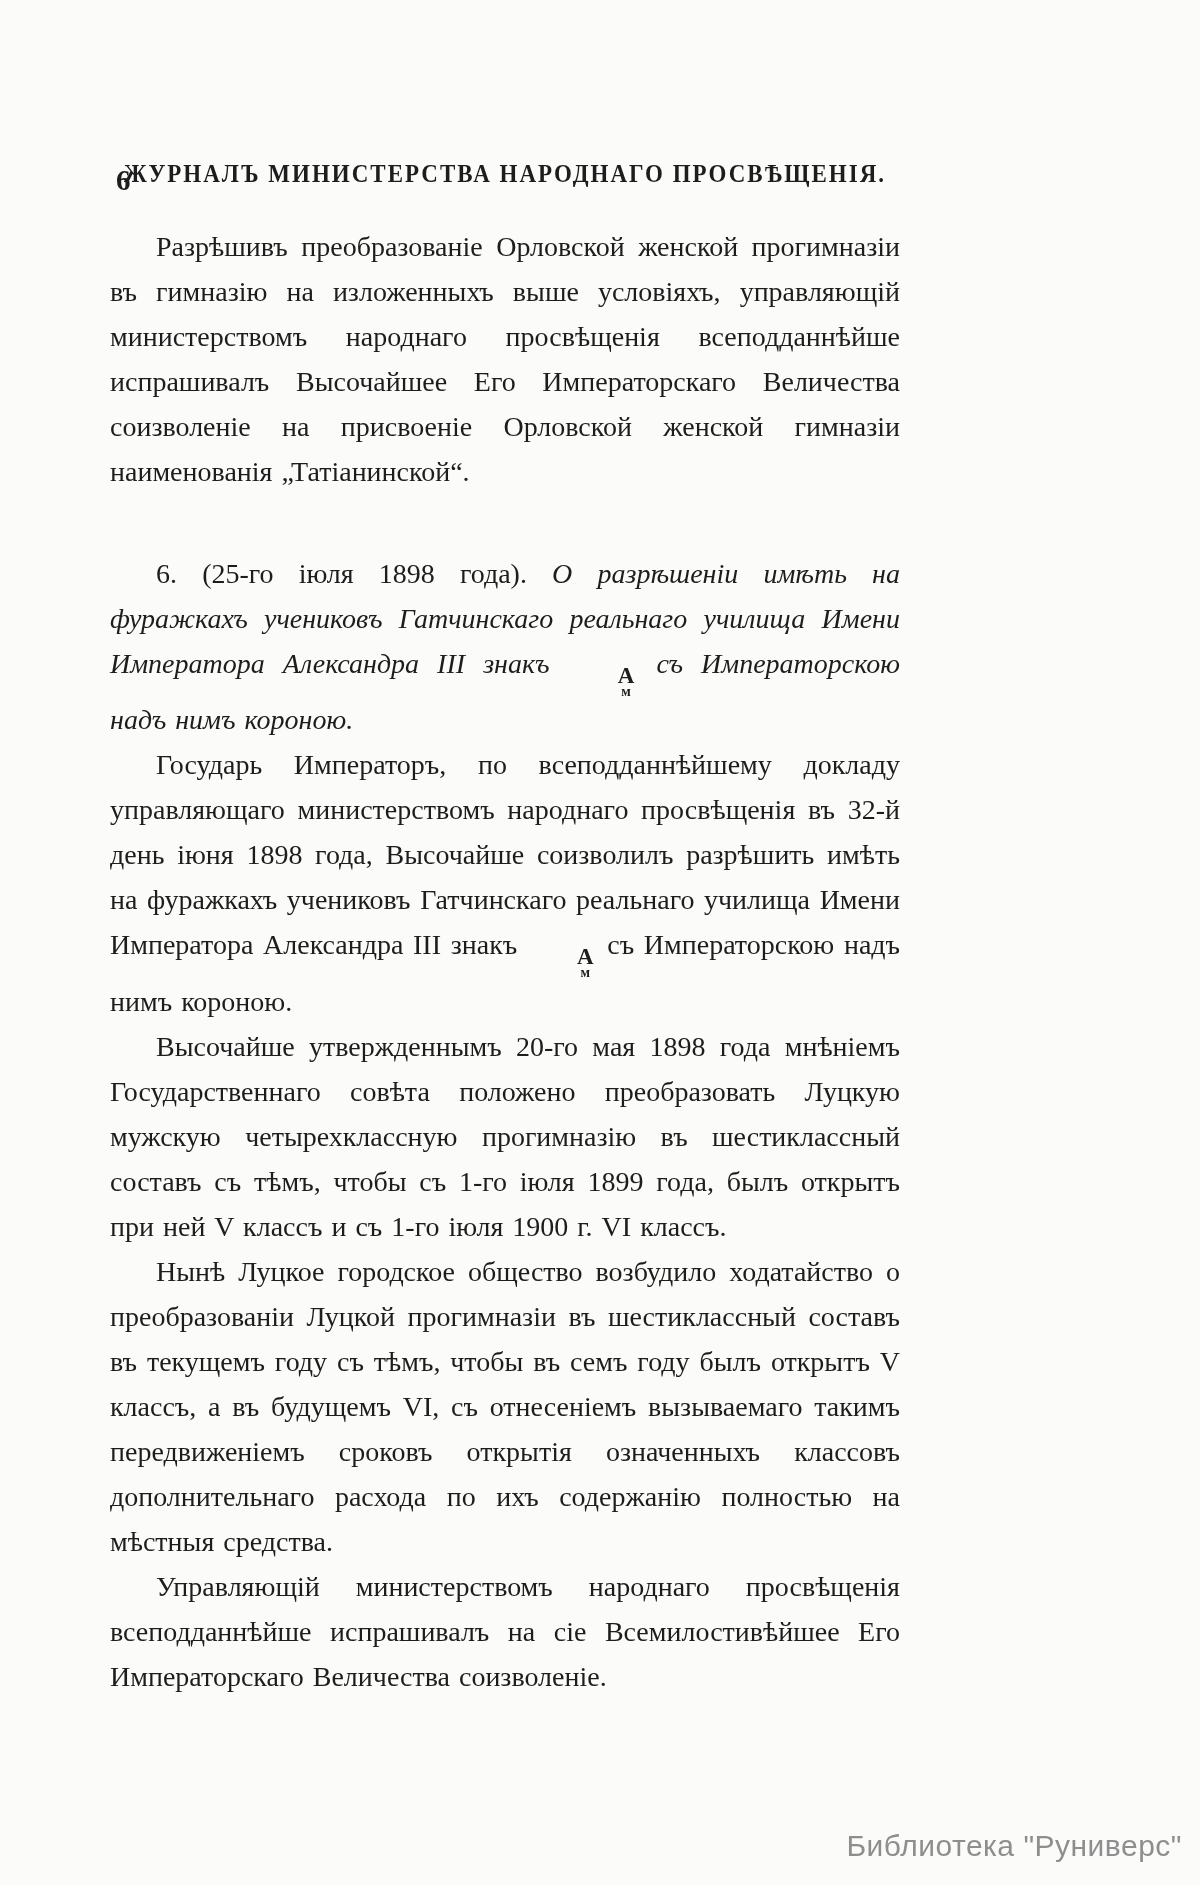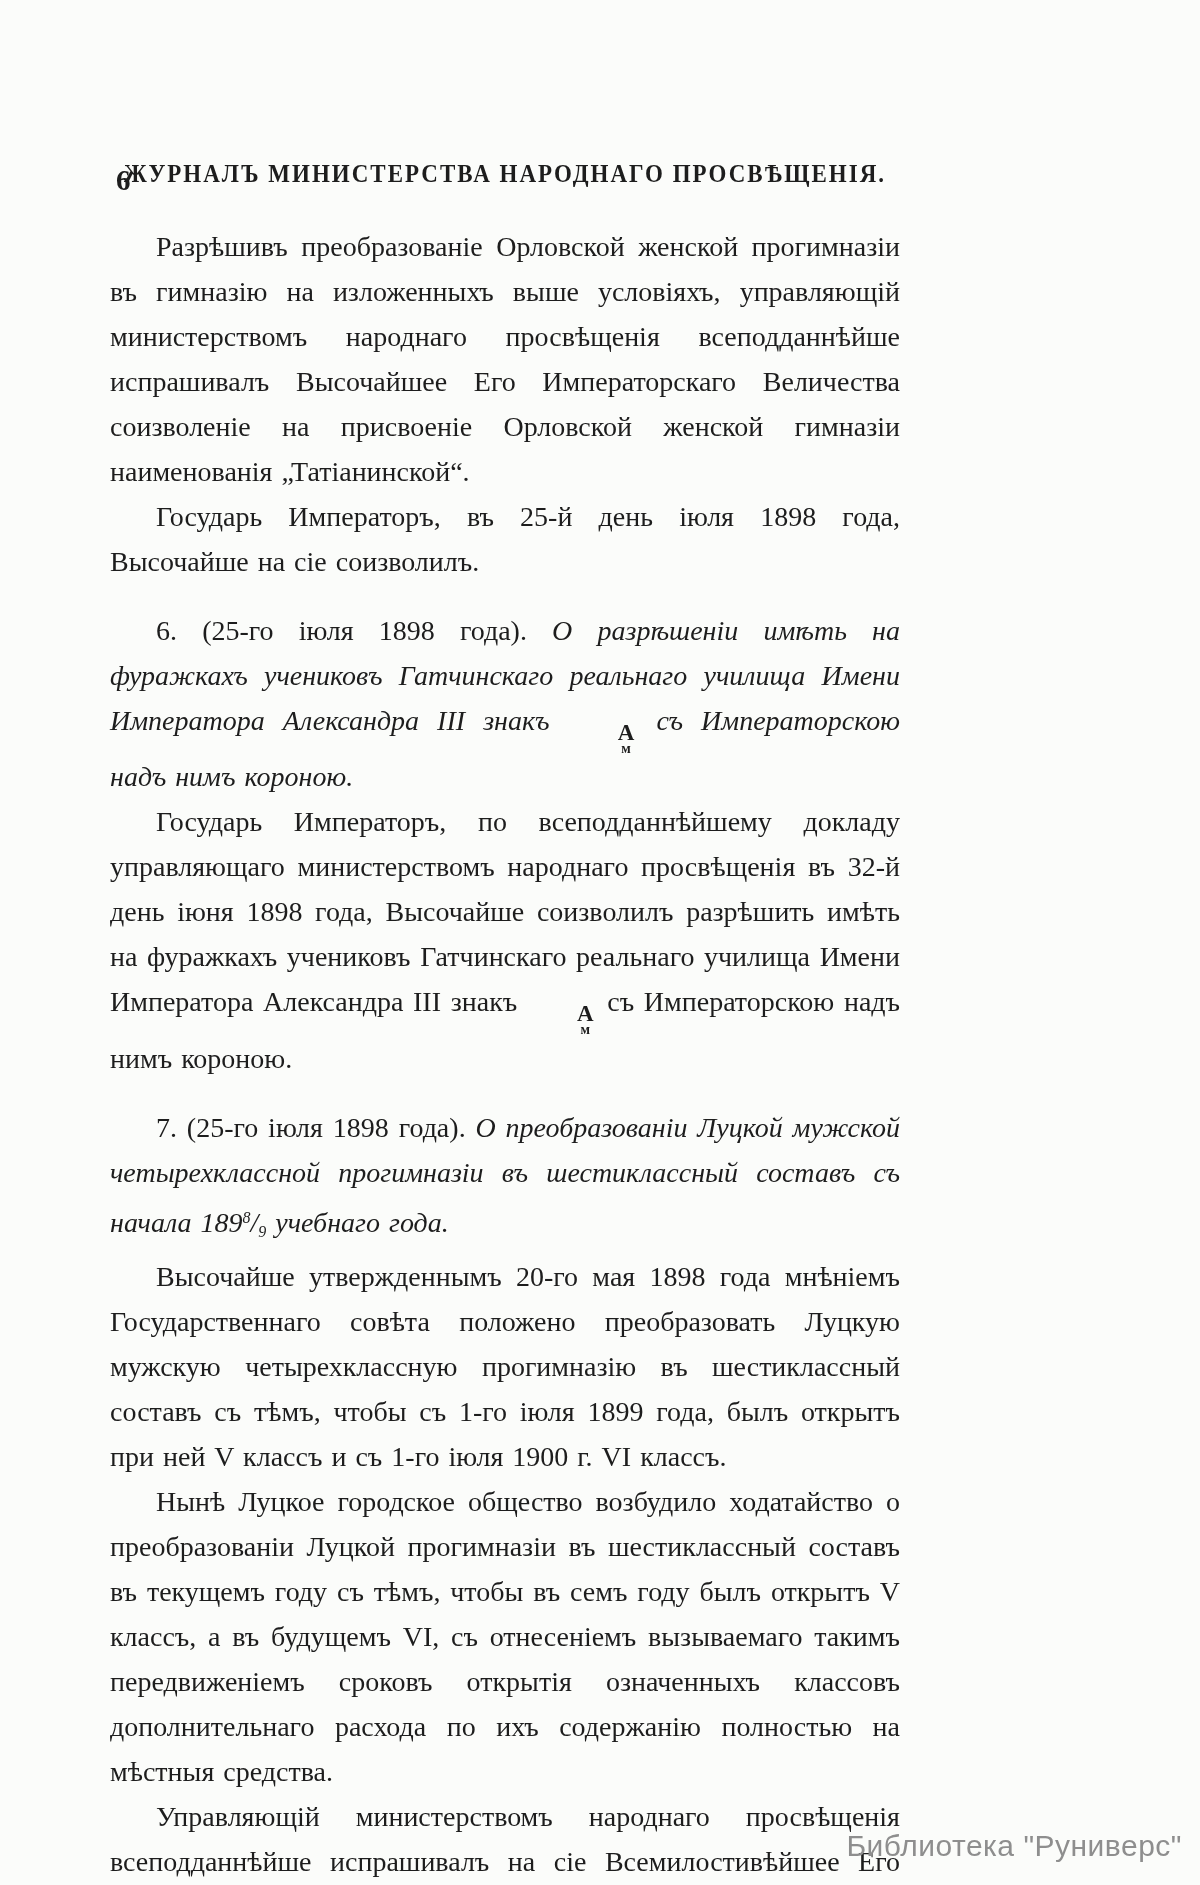--- a/index.html
+++ b/index.html
@@ -44,21 +44,21 @@
   }
   .para {
     margin: 0;
     font-size: 28px;
     line-height: 45px;
     text-align: justify;
     text-align-last: left;
     text-indent: 46px;
     word-spacing: 2px;
   }
-  .section-gap { margin-top: 24px; }
+  .section-gap { margin-top: 57px; }
   .ital { font-style: italic; }
   .roman { font-style: normal; }
   .monogram {
     display: inline-flex;
     flex-direction: column;
     align-items: center;
     vertical-align: -10px;
     line-height: 0.85;
     margin: 0 4px;
     font-style: normal;
@@ -85,47 +85,40 @@
 
   <header class="running-head">
     <span class="pagenum">6</span>
     <span class="running-title">ЖУРНАЛЪ МИНИСТЕРСТВА НАРОДНАГО ПРОСВѢЩЕНІЯ.</span>
   </header>
 
   <main class="text-block">
 
     <p class="para">Разрѣшивъ преобразованіе Орловской женской прогимназіи въ гимназію на изложенныхъ выше условіяхъ, управляющій министерствомъ народнаго просвѣщенія всеподданнѣйше испрашивалъ Высочайшее Его Императорскаго Величества соизволеніе на присвоеніе Орловской женской гимназіи наименованія „Татіанинской“.</p>
 
-    <p class="para">Государь Императоръ, въ 25-й день іюля 1898 года, Высочайше на сіе соизволилъ.</p>
 
     <p class="para section-gap">
       <span class="roman">6. (25-го іюля 1898 года).</span>
       <span class="ital">О разрѣшеніи имѣть на фуражкахъ учениковъ Гатчинскаго реальнаго училища Имени Императора Александра III знакъ</span>
       <span class="monogram">
           <span class="mono-top">А</span>
           <span class="mono-bottom">м</span>
         </span>
       <span class="ital">съ Императорскою надъ нимъ короною.</span>
     </p>
 
     <p class="para">
       <span>Государь Императоръ, по всеподданнѣйшему докладу управляющаго министерствомъ народнаго просвѣщенія въ 32-й день іюня 1898 года, Высочайше соизволилъ разрѣшить имѣть на фуражкахъ учениковъ Гатчинскаго реальнаго училища Имени Императора Александра III знакъ</span>
       <span class="monogram">
           <span class="mono-top">А</span>
           <span class="mono-bottom">м</span>
         </span>
       <span>съ Императорскою надъ нимъ короною.</span>
     </p>
 
-    <p class="para section-gap">
-      <span class="roman">7. (25-го іюля 1898 года).</span>
-      <span class="ital">О преобразованіи Луцкой мужской четырехклассной прогимназіи въ шестиклассный составъ съ начала</span>
-      <span class="ital yearfrac"><span>189</span><span class="yf-sup">8</span><span>/</span><span class="yf-sub">9</span></span>
-      <span class="ital">учебнаго года.</span>
-    </p>
 
     <p class="para">Высочайше утвержденнымъ 20-го мая 1898 года мнѣніемъ Государственнаго совѣта положено преобразовать Луцкую мужскую четырехклассную прогимназію въ шестиклассный составъ съ тѣмъ, чтобы съ 1-го іюля 1899 года, былъ открытъ при ней V классъ и съ 1-го іюля 1900 г. VI классъ.</p>
     <p class="para">Нынѣ Луцкое городское общество возбудило ходатайство о преобразованіи Луцкой прогимназіи въ шестиклассный составъ въ текущемъ году съ тѣмъ, чтобы въ семъ году былъ открытъ V классъ, а въ будущемъ VI, съ отнесеніемъ вызываемаго такимъ передвиженіемъ сроковъ открытія означенныхъ классовъ дополнительнаго расхода по ихъ содержанію полностью на мѣстныя средства.</p>
     <p class="para">Управляющій министерствомъ народнаго просвѣщенія всеподданнѣйше испрашивалъ на сіе Всемилостивѣйшее Его Императорскаго Величества соизволеніе.</p>
 
   </main>
 </div>
 
 <div class="watermark">Библиотека "Руниверс"</div>
 

